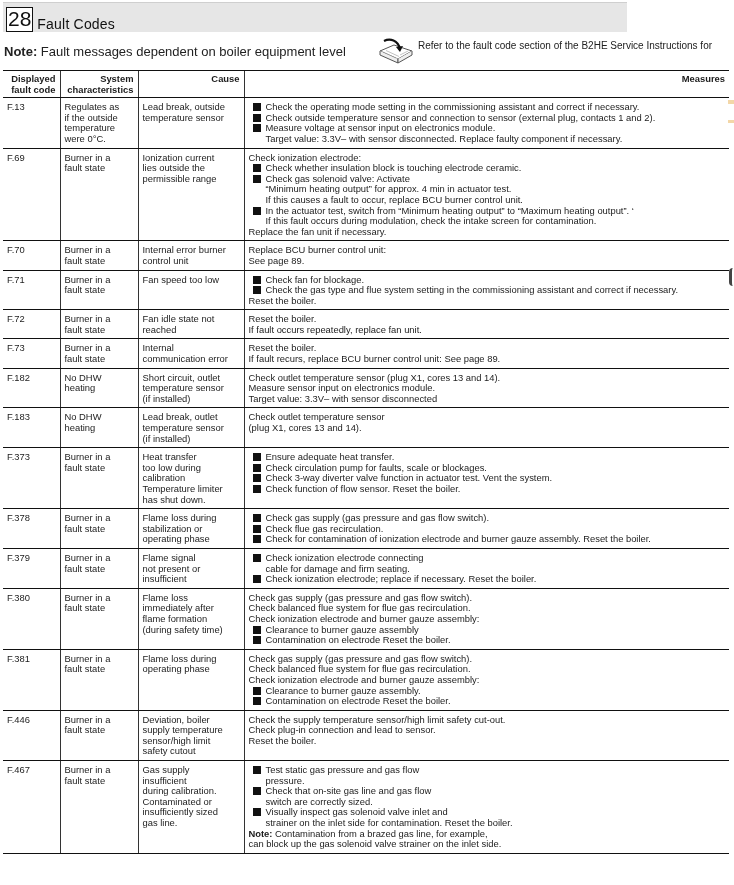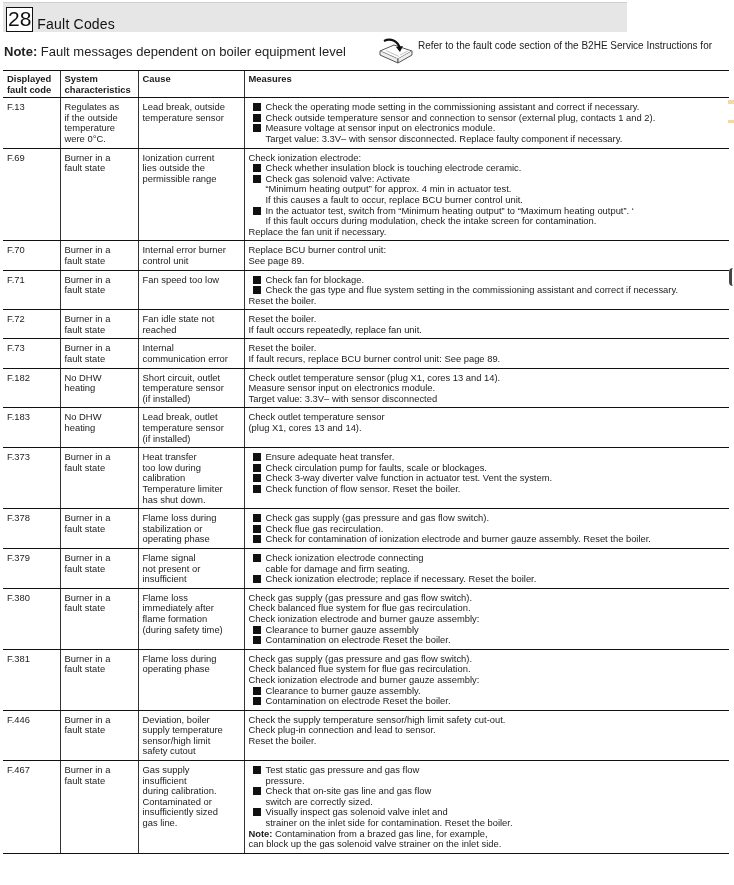--- a/index.html
+++ b/index.html
@@ -28,21 +28,21 @@
     position: absolute; left: 418px; top: 40px; width: 312px;
     font-size: 10px; line-height: 12px; color: #222;
   }
 
   table.faults {
     position: absolute; left: 3px; top: 70px; width: 726px;
     border-collapse: collapse; table-layout: fixed;
     font-size: 9.4px; line-height: 10.6px; color: #1c1c1c;
   }
   table.faults th {
-    text-align: left; font-weight: bold; vertical-align: top;
+    text-align: right; font-weight: bold; vertical-align: top;
     padding: 3px 4px 2px 4px; font-size: 9.4px; line-height: 10.6px;
     border-top: 1.5px solid #111; border-bottom: 1.5px solid #111;
   }
   table.faults td {
     vertical-align: top; padding: 4px 4px 3px 4px;
     border-bottom: 1.5px solid #111;
   }
   table.faults th + th, table.faults td + td { border-left: 1px solid #333; }
   col.c1 { width: 57px; } col.c2 { width: 78px; } col.c3 { width: 106px; } col.c4 { width: 485px; }
 

